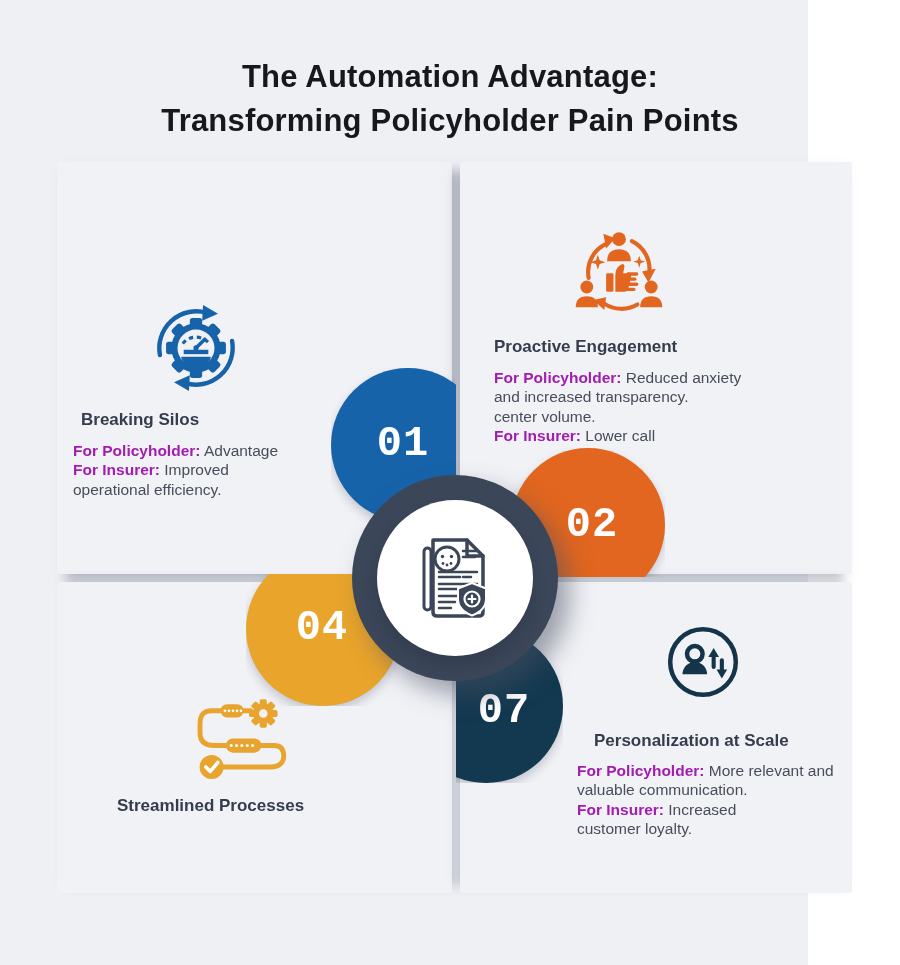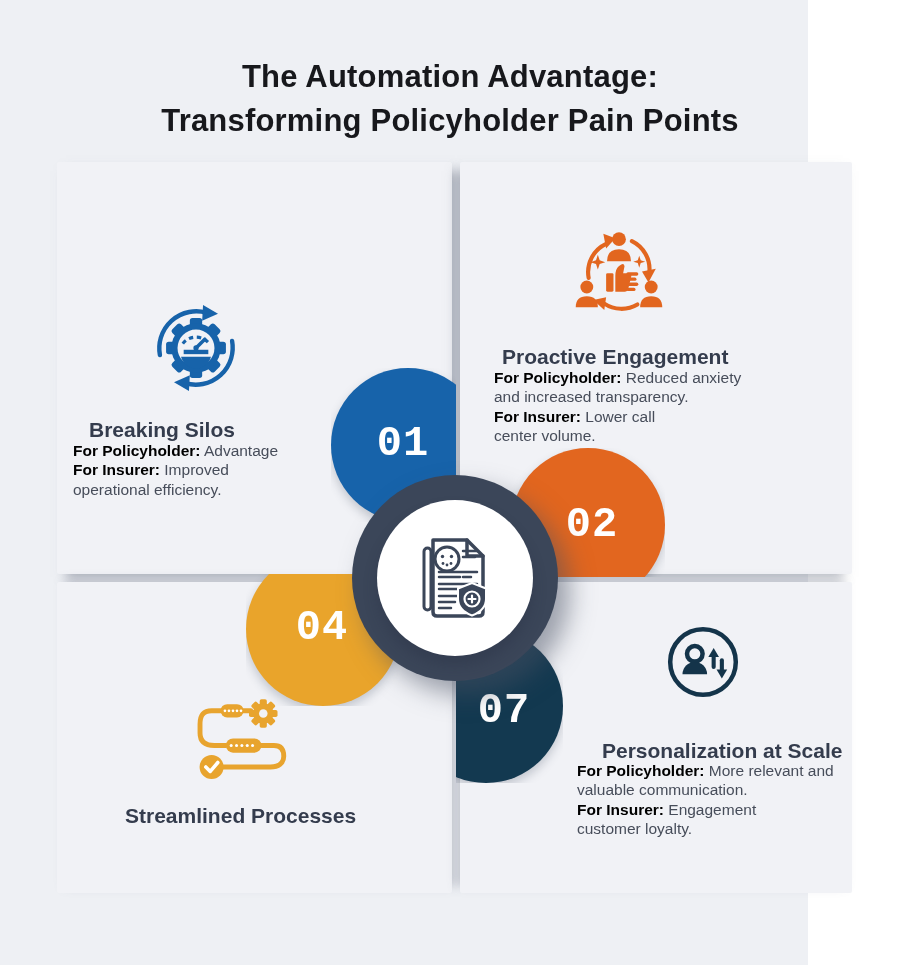--- a/index.html
+++ b/index.html
@@ -39,29 +39,29 @@
     background:#fff;box-shadow:0 10px 14px rgba(35,44,64,.30);}
   .hub-icon{position:absolute;left:28px;top:26px;width:100px;height:104px;}
 
   .sec-icon{position:absolute;}
   .sec-icon svg{width:100%;height:100%;display:block;}
   .icon-1{left:152px;top:304px;width:88px;height:88px;}
   .icon-2{left:572px;top:230px;width:94px;height:92px;}
   .icon-3{left:662px;top:621px;width:82px;height:82px;}
   .icon-4{left:192px;top:696px;width:98px;height:92px;}
 
-  .sec-title{position:absolute;margin:8px;font-size:21px;font-weight:800;color:#343c4d;white-space:nowrap;}
+  .sec-title{position:absolute;margin:0;font-size:17px;font-weight:800;color:#343c4d;white-space:nowrap;}
   .title-1{left:81px;top:410px;}
   .title-2{left:494px;top:337px;}
   .title-3{left:594px;top:731px;}
   .title-4{left:117px;top:796px;}
 
   .sec-body{position:absolute;margin:0;font-size:15.5px;line-height:19.3px;color:#474d5a;}
   .sec-body .bl{display:block;white-space:nowrap;}
-  .sec-body b{font-weight:700;color:#000000;}
+  .sec-body b{font-weight:700;color:#a21caf;}
   .body-1{left:73px;top:441px;}
   .body-2{left:494px;top:368px;}
   .body-3{left:577px;top:761px;}
   .body-4{left:117px;top:826px;}
 </style>
 </head>
 <body>
 
 <div class="stage">
 
@@ -185,42 +185,42 @@
         <rect x="58" y="51.6" width="11" height="3.6" rx="1.8"></rect>
         <rect x="58" y="57.2" width="13" height="3.6" rx="1.8"></rect>
         <rect x="58" y="62.8" width="10" height="3.6" rx="1.8"></rect>
       </g>
     </svg>
   </div>
   <h2 class="sec-title title-2">Proactive Engagement</h2>
   <p class="sec-body body-2">
     <span class="bl"><b>For Policyholder:</b><span> Reduced anxiety</span></span>
     <span class="bl"><b></b><span>and increased transparency.</span></span>
+    <span class="bl"><b></b><span>center volume.</span></span>
     <span class="bl"><b>For Insurer:</b><span> Lower call</span></span>
-    <span class="bl"><b></b><span>center volume.</span></span>
   </p>
 
   <div class="sec-icon icon-3">
     <svg viewBox="0 0 100 100">
       <circle cx="50" cy="50" r="40" fill="none" stroke="#14344a" stroke-width="5.5"></circle>
       <circle cx="40" cy="40" r="9.5" fill="none" stroke="#14344a" stroke-width="5.5"></circle>
       <path d="M 25,65 A 15,15 0 0 1 55,65 Z" fill="#14344a"></path>
       <g stroke="#14344a" stroke-width="5" stroke-linecap="round">
         <line x1="63" y1="44" x2="63" y2="56"></line>
         <line x1="73" y1="48" x2="73" y2="60"></line>
       </g>
       <polygon points="63,33 56.5,44 69.5,44" fill="#14344a"></polygon>
       <polygon points="73,70 66.5,59 79.5,59" fill="#14344a"></polygon>
     </svg>
   </div>
   <h2 class="sec-title title-3">Personalization at Scale</h2>
   <p class="sec-body body-3">
     <span class="bl"><b>For Policyholder:</b><span> More relevant and</span></span>
     <span class="bl"><b></b><span>valuable communication.</span></span>
-    <span class="bl"><b>For Insurer:</b><span> Engagement</span></span>
+    <span class="bl"><b>For Insurer:</b><span> Increased</span></span>
     <span class="bl"><b></b><span>customer loyalty.</span></span>
   </p>
 
   <div class="sec-icon icon-4">
     <svg viewBox="0 0 110 100">
       <g fill="none" stroke="#e8a42e" stroke-width="5.5" stroke-linecap="round" stroke-linejoin="round">
         <path d="M 34,15 H 22 C 11,15 9,22 9,30 V 40 C 9,50 15,54 25,54 H 38"></path>
         <path d="M 78,54 H 92 C 100,54 103,59 103,66 C 103,74 97,78 88,78 H 30"></path>
         <path d="M 56,15 H 66"></path>
       </g>

